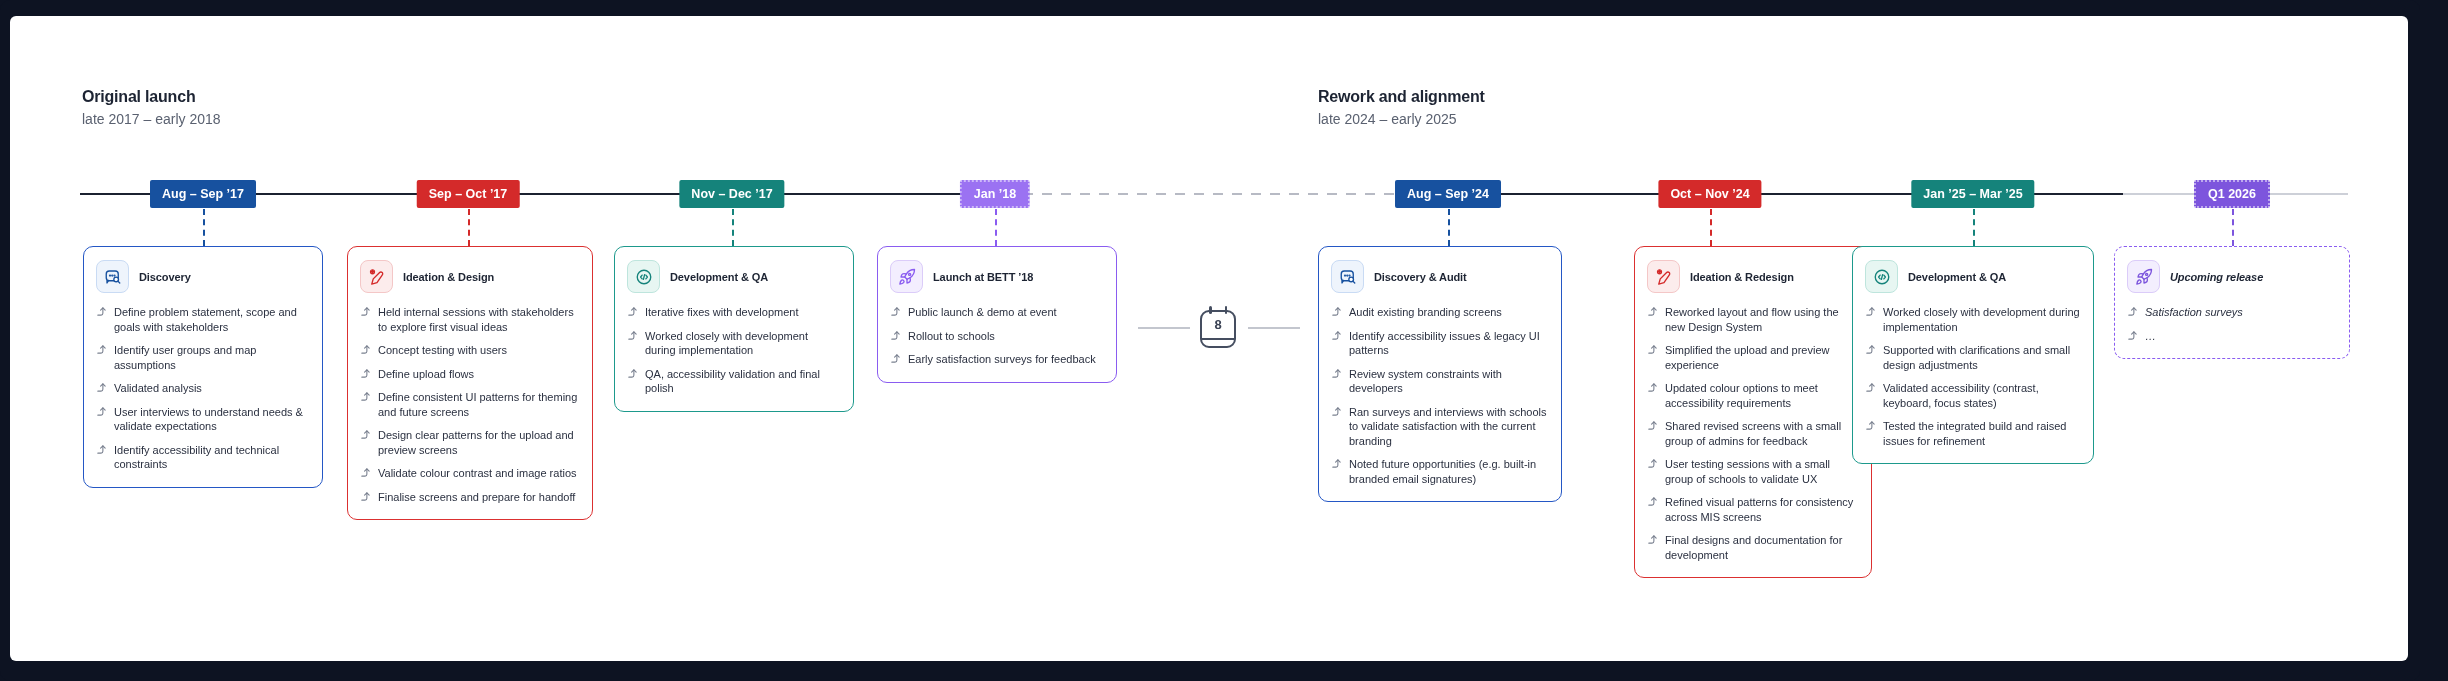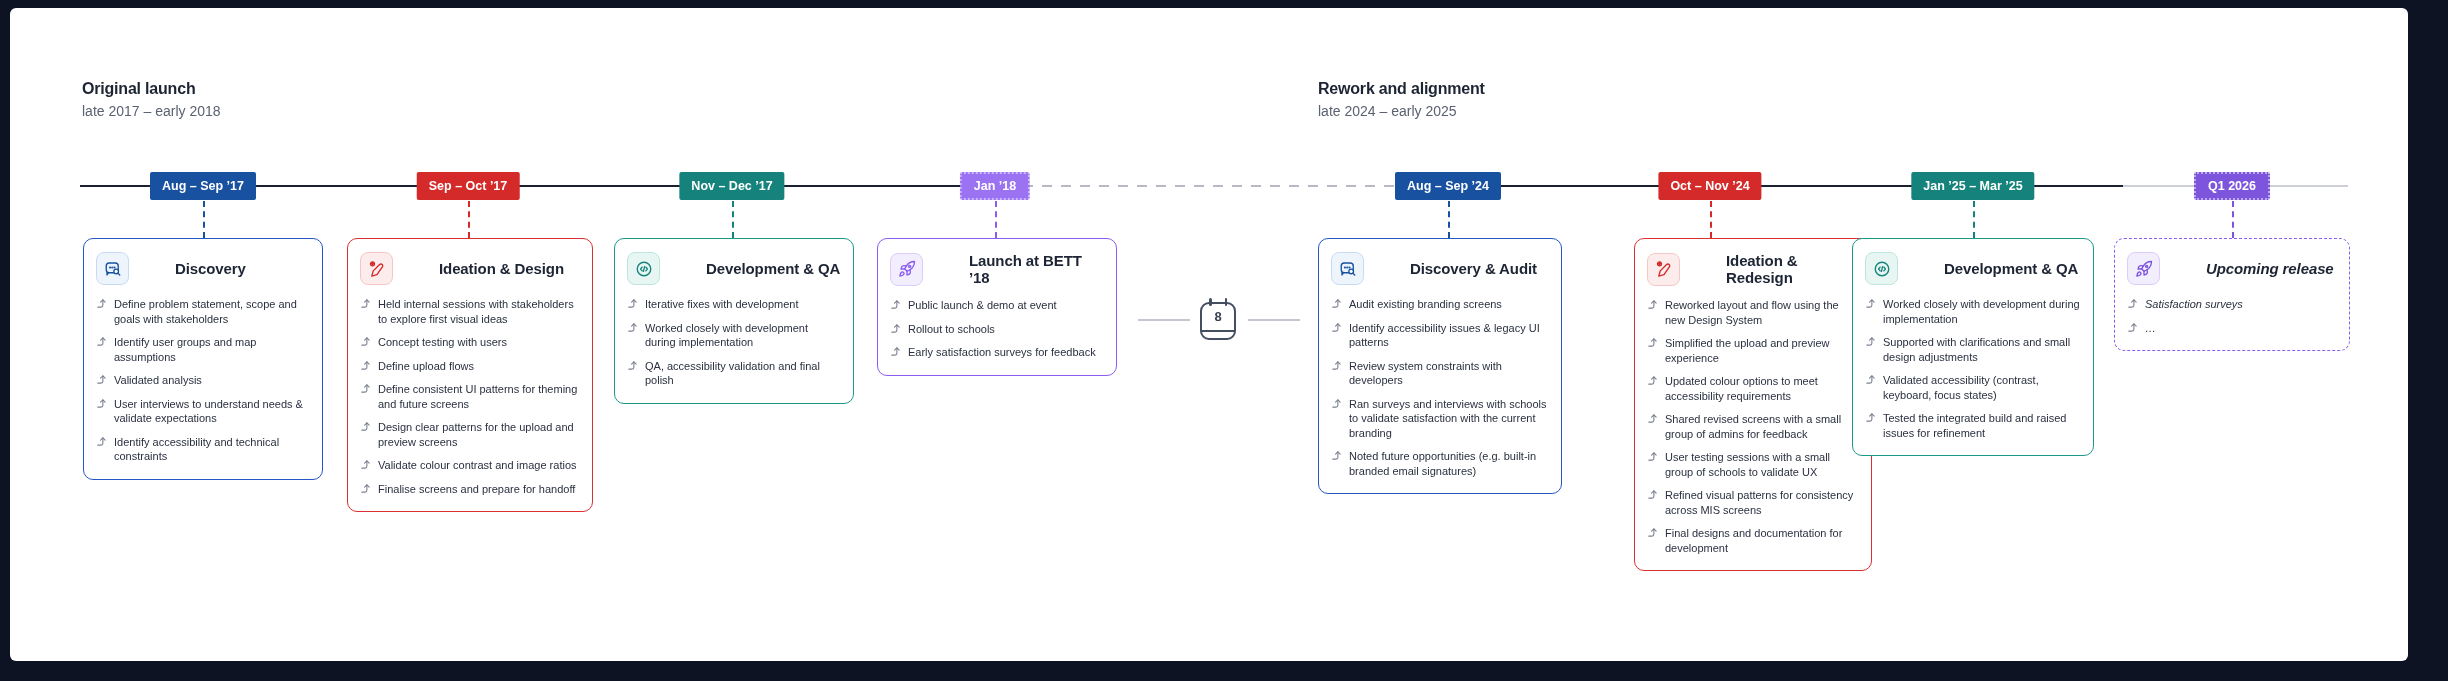--- a/index.html
+++ b/index.html
@@ -1,18 +1,18 @@
 <!DOCTYPE html>
 <html><head>
 <meta charset="utf-8">
 <style>
   html,body{margin:0;padding:0;background:#0d1322;}
   .frame{
     position:relative;width:2420px;height:681px;box-sizing:border-box;
-    background:#0d1322;border-radius:10px;padding:8px 12px 20px 10px;
+    background:#0d1322;border-radius:10px;padding:16px 12px 20px 10px;
     font-family:"Liberation Sans", sans-serif;
   }
   .canvas{position:relative;width:100%;height:100%;background:#ffffff;border-radius:6px;overflow:hidden;}
 
   
   .group-head{position:absolute;top:72px;}
   .group-title{font-size:16px;font-weight:700;color:#1d2433;letter-spacing:-.2px;}
   .group-sub{font-size:14px;color:#5a6170;margin-top:5px;}
 
   
@@ -36,21 +36,21 @@
     border-radius:10px;padding:13px 12px 15px 12px;box-sizing:border-box;z-index:2;
   }
   .card.dashed{border-style:dashed;}
   .card-head{display:flex;align-items:center;gap:10px;margin-bottom:12px;}
   .chip{
     width:31px;height:31px;border-radius:8px;flex:0 0 auto;
     background:var(--chip-bg);border:1px solid var(--chip-bd);color:var(--c);
     display:flex;align-items:center;justify-content:center;
   }
   .chip svg{width:18px;height:18px;}
-  .card-title{font-size:15px;font-weight:700;color:#1d2433;letter-spacing:-.1px;margin-left:36px;}
+  .card-title{font-size:11px;font-weight:700;color:#1d2433;letter-spacing:-.1px;}
   .tasks{list-style:none;margin:0;padding:0;display:flex;flex-direction:column;gap:9px;}
   .task{display:flex;gap:7px;align-items:flex-start;font-size:11px;line-height:14.5px;color:#2a3040;}
   .task .bicon{flex:0 0 auto;color:#7a8190;margin-top:1px;}
   .task .bicon svg{width:11px;height:11px;display:block;}
 
   
   .gap-line{position:absolute;top:311px;height:2px;background:#c3c6ce;z-index:0;}
   .cal{
     position:absolute;left:1190px;top:294px;width:36px;height:38px;box-sizing:border-box;
     border:2.5px solid #454e60;border-radius:9px;background:#fff;z-index:1;

